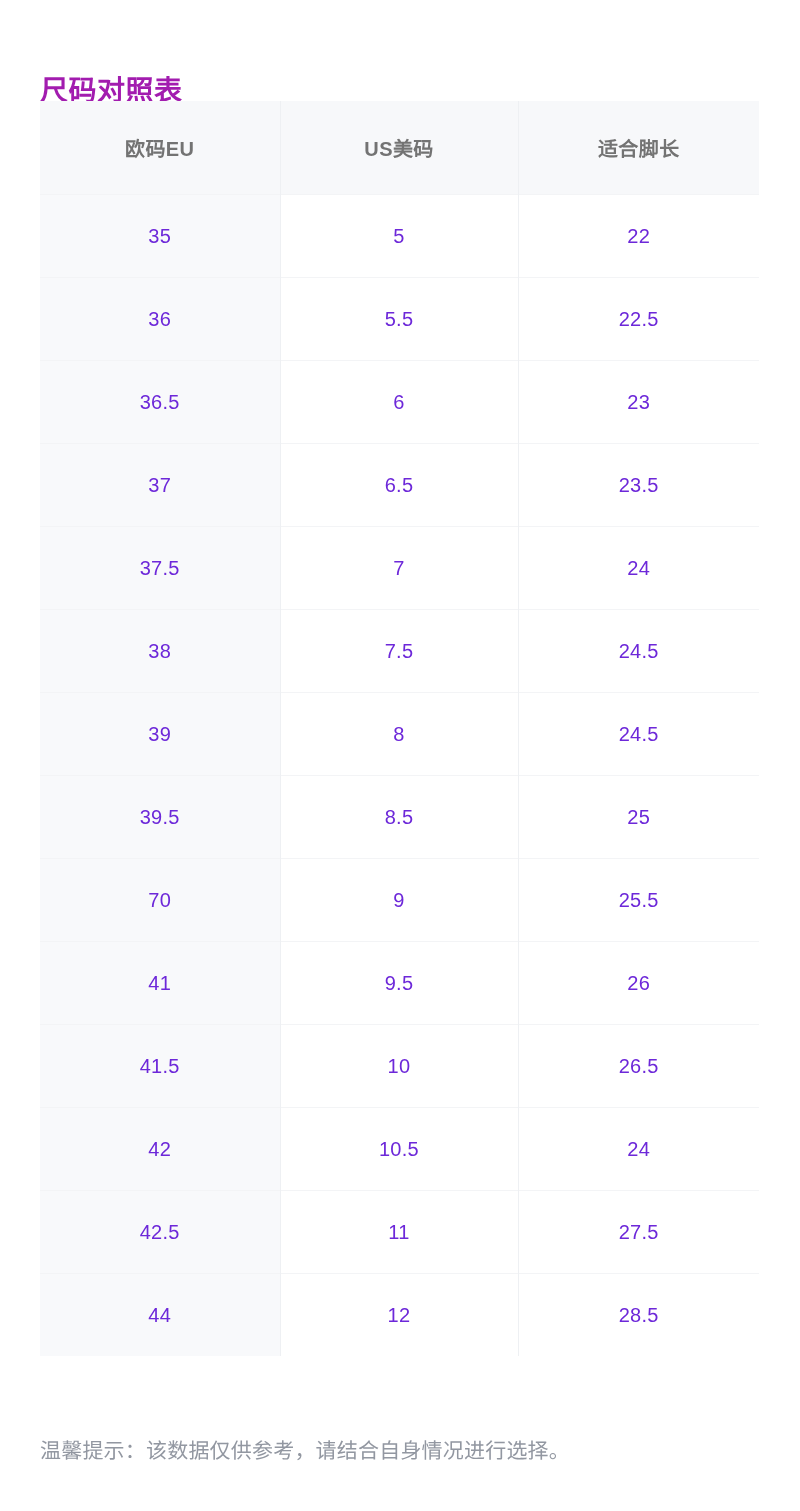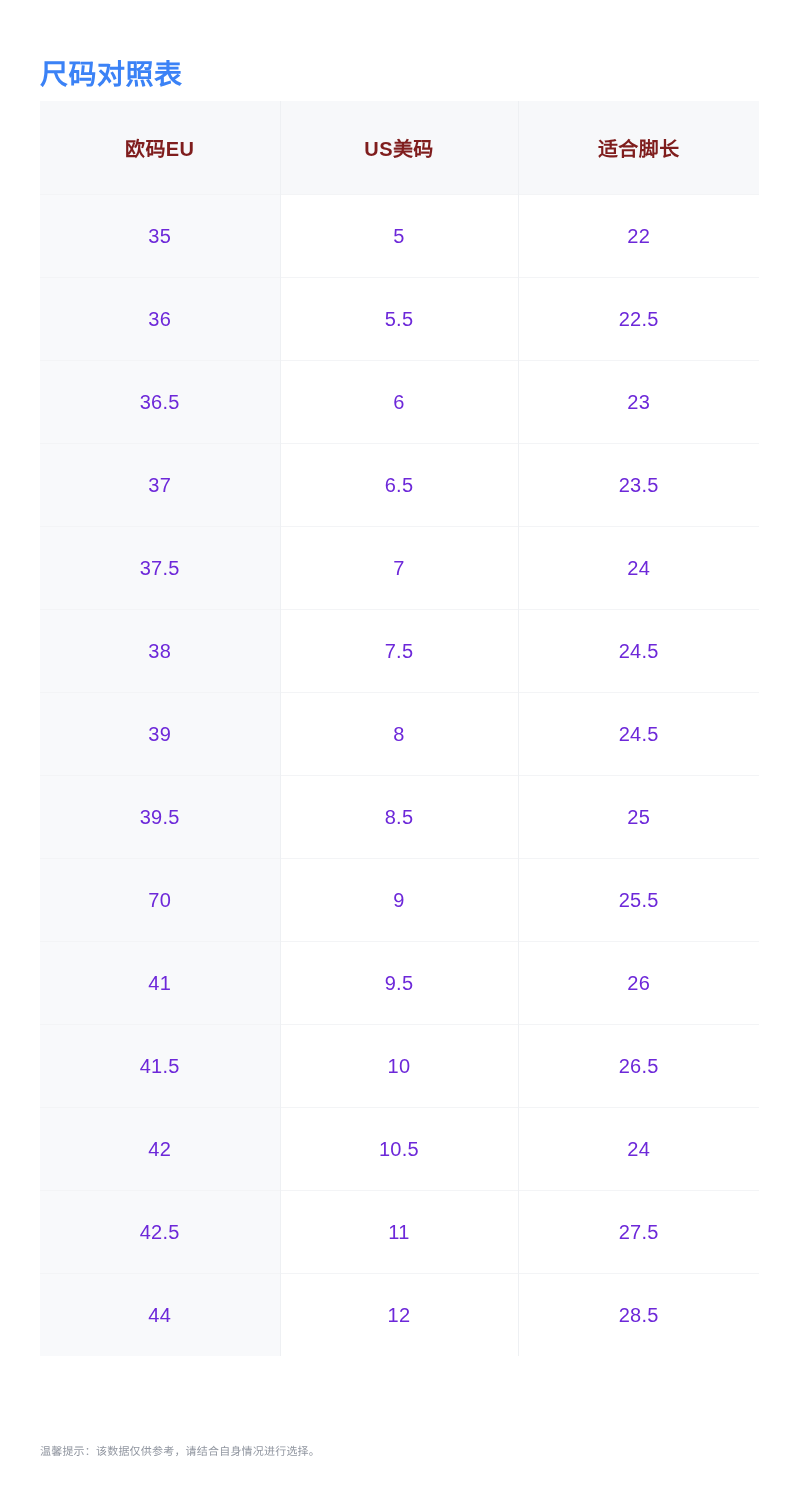--- a/index.html
+++ b/index.html
@@ -21,25 +21,25 @@
     width: 800px;
     height: 1511px;
     background: #ffffff;
     box-sizing: border-box;
   }
 
   
   .page-title {
     position: absolute;
     left: 40px;
-    top: 36px;
+    top: 52px;
     font-size: 28px;
     line-height: 40px;
     font-weight: bold;
-    color: #3b82f6;
+    color: #a21caf;
     letter-spacing: 0.5px;
     white-space: nowrap;
   }
 
   
   .size-table {
     position: absolute;
     left: 40px;
     top: 101px;
     width: 719px;
@@ -50,21 +50,21 @@
 
   .size-table col.col-eu  { width: 240px; }
   .size-table col.col-us  { width: 238px; }
   .size-table col.col-len { width: 241px; }
 
   .size-table thead th {
     height: 93px;
     background: #f7f8fa;
     font-size: 20px;
     font-weight: bold;
-    color: #7f1d1d;
+    color: #737373;
     text-align: center;
     vertical-align: middle;
     padding: 0;
     border-right: 1px solid #eef0f3;
     letter-spacing: 0.4px;
   }
   .size-table thead th:last-child { border-right: none; }
 
   .size-table tbody td {
     height: 82px;
@@ -84,21 +84,21 @@
   
   .size-table tbody td.c-eu {
     background: #f8f9fb;
   }
 
   
   .footer-note {
     position: absolute;
     left: 40px;
     top: 1437px;
-    font-size: 11px;
+    font-size: 21px;
     line-height: 28px;
     color: #9297a1;
     letter-spacing: 0.2px;
     white-space: nowrap;
   }
 </style>
 </head>
 <body>
 
 <div class="page">

